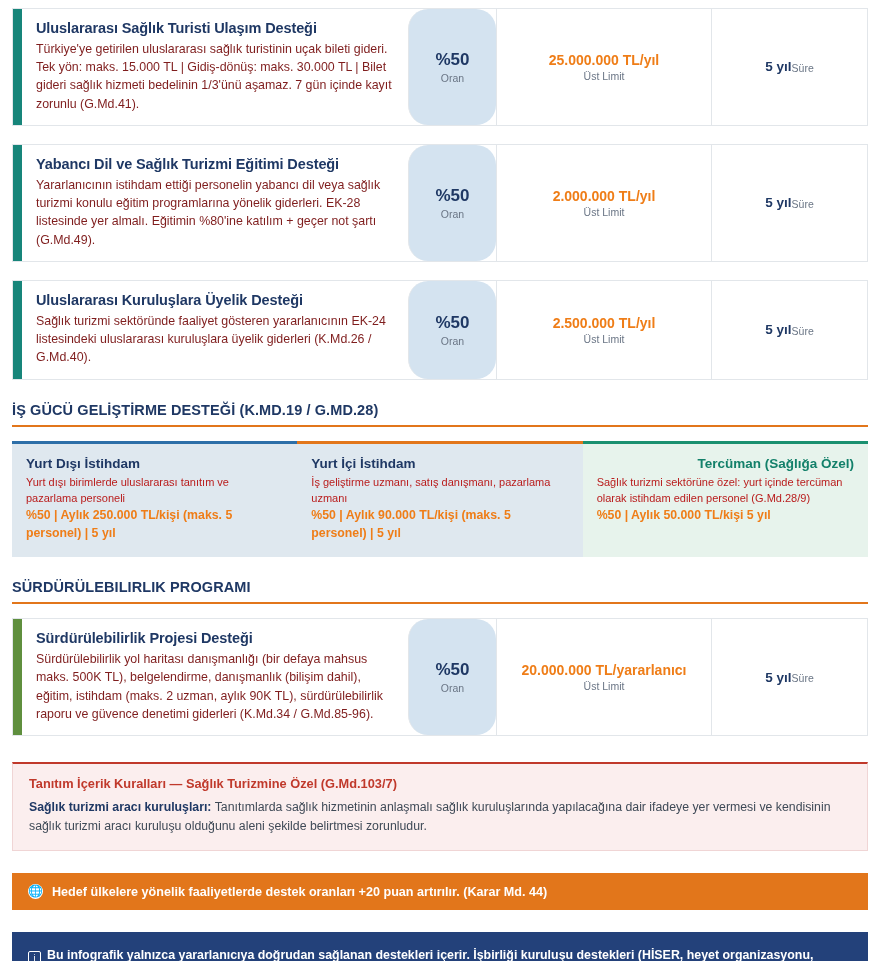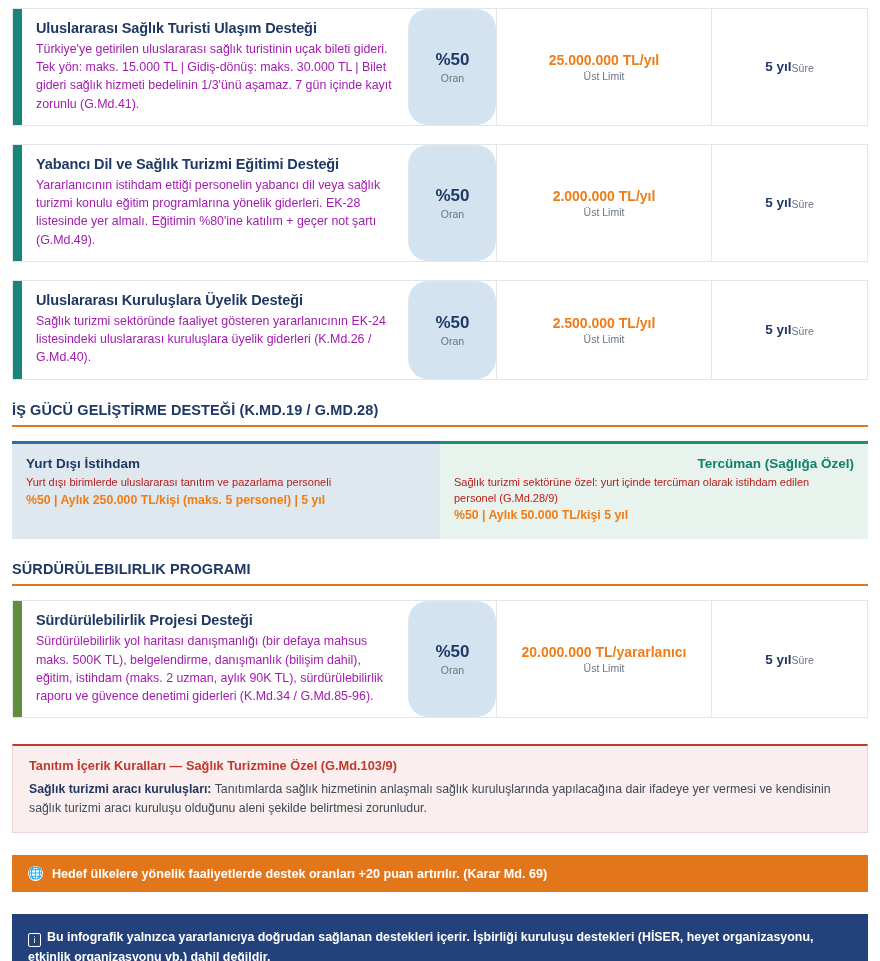--- a/index.html
+++ b/index.html
@@ -30,21 +30,21 @@
   .sc-title {
     font-size: 14.5px;
     font-weight: bold;
     color: #1f3864;
     margin: 0 0 4px 0;
     letter-spacing: -0.1px;
   }
   .sc-text {
     font-size: 12.4px;
     line-height: 1.47;
-    color: #a21caf;
+    color: #7f1d1d;
   }
 
   .sc-rate {
     flex: 0 0 88px;
     background: #d4e3f0;
     border-left: 1px solid #e2e6ea;
     display: flex; flex-direction: column;
     align-items: center; justify-content: center;
     padding: 6px 2px;
     border-radius: 20px;
@@ -222,20 +222,25 @@
     <div class="title">İŞ GÜCÜ GELİŞTİRME DESTEĞİ (K.MD.19 / G.MD.28)</div>
     <div class="rule"></div>
   </div>
 
   <div class="wf-row">
     <div class="wf-col c1">
       <div class="wf-title">Yurt Dışı İstihdam</div>
       <div class="wf-text">Yurt dışı birimlerde uluslararası tanıtım ve pazarlama personeli</div>
       <div class="wf-meta">%50  |  Aylık 250.000 TL/kişi (maks. 5 personel) |  5 yıl</div>
     </div>
+    <div class="wf-col c2">
+      <div class="wf-title">Yurt İçi İstihdam</div>
+      <div class="wf-text">İş geliştirme uzmanı, satış danışmanı, pazarlama uzmanı</div>
+      <div class="wf-meta">%50  |  Aylık 90.000 TL/kişi (maks. 5 personel) |  5 yıl</div>
+    </div>
     <div class="wf-col c3">
       <div class="wf-title">Tercüman (Sağlığa Özel)</div>
       <div class="wf-text">Sağlık turizmi sektörüne özel: yurt içinde tercüman olarak istihdam edilen personel (G.Md.28/9)</div>
       <div class="wf-meta">%50  |  Aylık 50.000 TL/kişi 5 yıl</div>
     </div>
   </div>
 
   <div class="section-head">
     <div class="title">SÜRDÜRÜLEBILIRLIK PROGRAMI</div>
     <div class="rule"></div>
@@ -255,26 +260,26 @@
       <div class="big">20.000.000 TL/yararlanıcı</div>
       <div class="lbl">Üst Limit</div>
     </div>
     <div class="sc-dur">
       <div class="big">5 yıl</div>
       <div class="lbl">Süre</div>
     </div>
   </div>
 
   <div class="rules-box">
-    <div class="rb-title">Tanıtım İçerik Kuralları — Sağlık Turizmine Özel (G.Md.103/9)</div>
+    <div class="rb-title">Tanıtım İçerik Kuralları — Sağlık Turizmine Özel (G.Md.103/7)</div>
     <div class="rb-text"><b>Sağlık turizmi aracı kuruluşları:</b><span> Tanıtımlarda sağlık hizmetinin anlaşmalı sağlık kuruluşlarında yapılacağına dair ifadeye yer vermesi ve kendisinin sağlık turizmi aracı kuruluşu olduğunu aleni şekilde belirtmesi zorunludur.</span></div>
   </div>
 
   <div class="orange-bar">
     <span class="globe-icon">🌐</span>
-    <span>Hedef ülkelere yönelik faaliyetlerde destek oranları +20 puan artırılır. (Karar Md. 69)</span>
+    <span>Hedef ülkelere yönelik faaliyetlerde destek oranları +20 puan artırılır. (Karar Md. 44)</span>
   </div>
 
   <div class="navy-bar">
     <span class="info-icon">i</span><span>Bu infografik yalnızca yararlanıcıya doğrudan sağlanan destekleri içerir. İşbirliği kuruluşu destekleri (HİSER, heyet organizasyonu, etkinlik organizasyonu vb.) dahil değildir.</span>
   </div>
 
 </div>
 
 </body></html>

